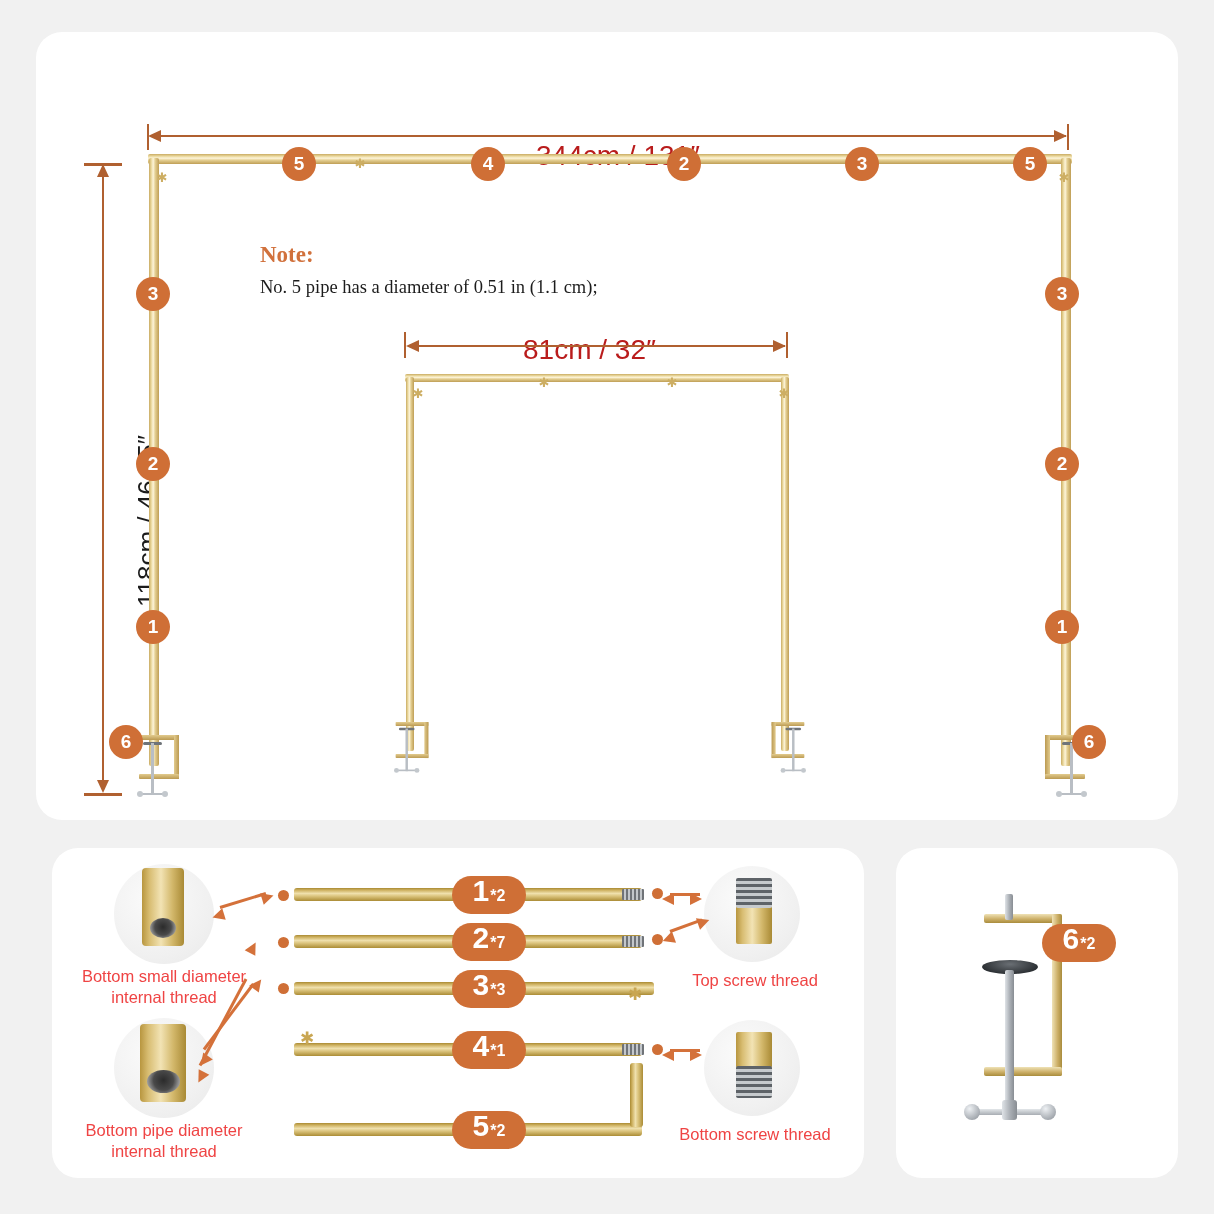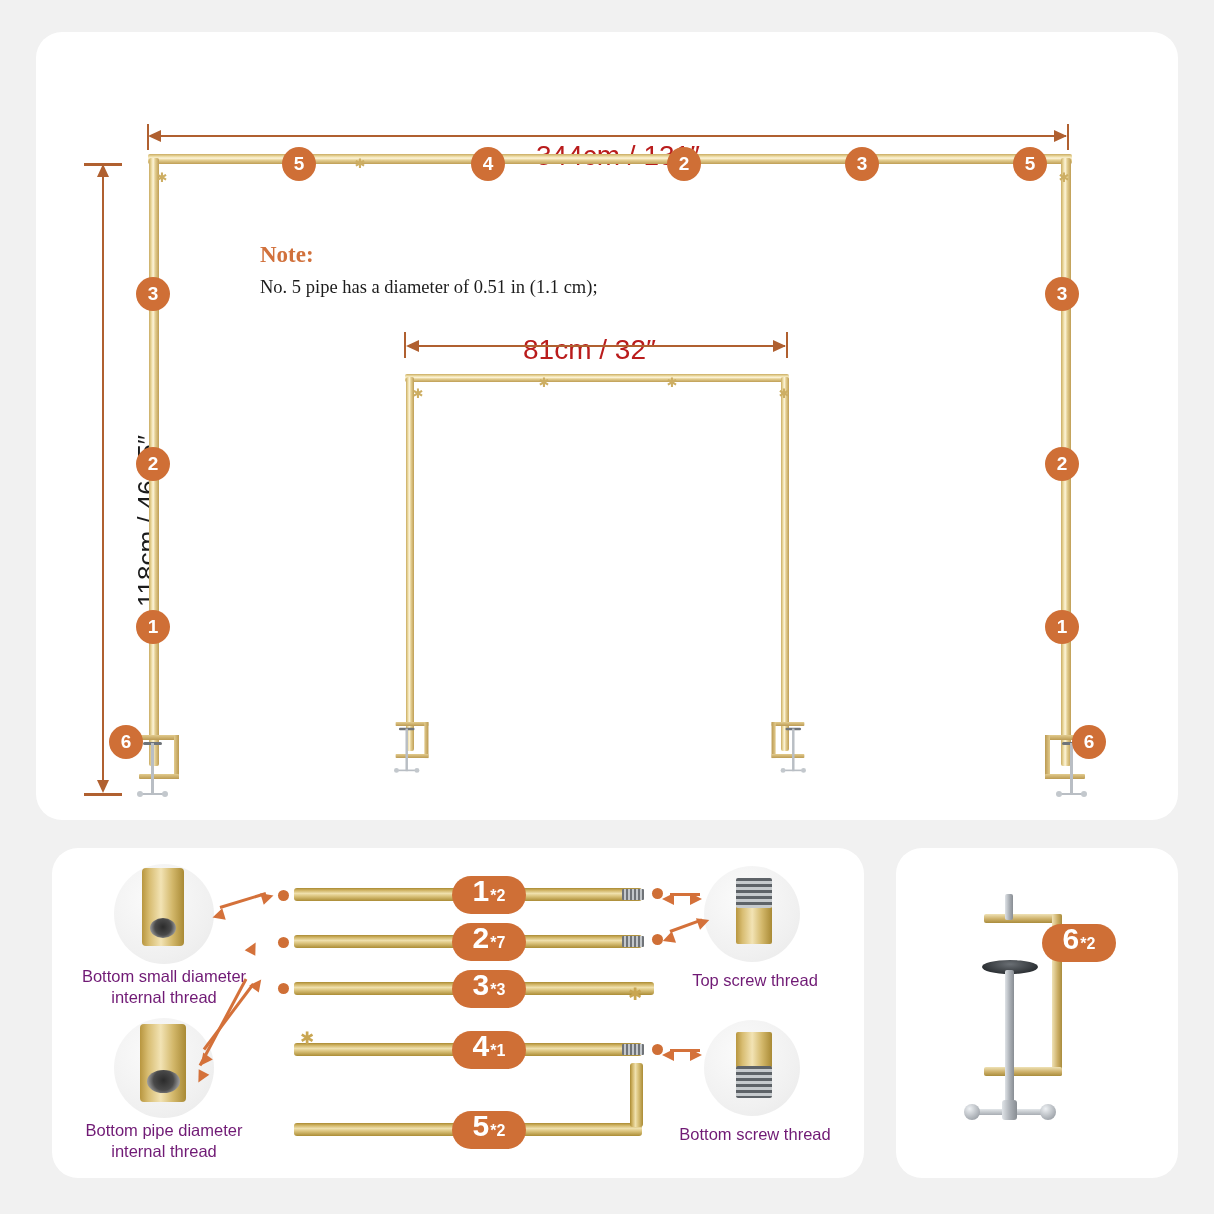--- a/index.html
+++ b/index.html
@@ -97,21 +97,21 @@
     background: radial-gradient(circle at 40% 35%, #fbfbfb 0%, #f0f0f0 65%, #e8e8e8 100%);
   }
   .tube-body {
     position: absolute; border-radius: 3px;
     background: linear-gradient(to right,#b8963f 0%,#d8bd72 18%,#f2e3b4 45%,#d3b86b 72%,#a98a35 100%);
   }
   .tube-hole {
     position: absolute; border-radius: 50%;
     background: radial-gradient(circle at 50% 45%, #2b2b2b 0%, #4a4a4a 48%, #8d8d8d 72%, #cfcfcf 100%);
   }
-  .cap-label { position: absolute; font-size: 16.5px; color: #701a75; text-align: center; line-height: 1.3; width: 230px; }
+  .cap-label { position: absolute; font-size: 16.5px; color: #ef4444; text-align: center; line-height: 1.3; width: 230px; }
   .rod {
     position: absolute; height: 13px; border-radius: 3px;
     background: linear-gradient(to bottom,#a98a33 0%,#cdb05f 16%,#efe0ad 42%,#dcc57f 62%,#ab8c35 100%);
   }
   .rod-thread {
     position: absolute; height: 11px; width: 22px; border-radius: 1px;
     background: repeating-linear-gradient(to right,#6f7378 0 2px,#c3c7cb 2px 4px);
   }
   .pill-badge {
     position: absolute; background: #cf6f36; color: #fff;

